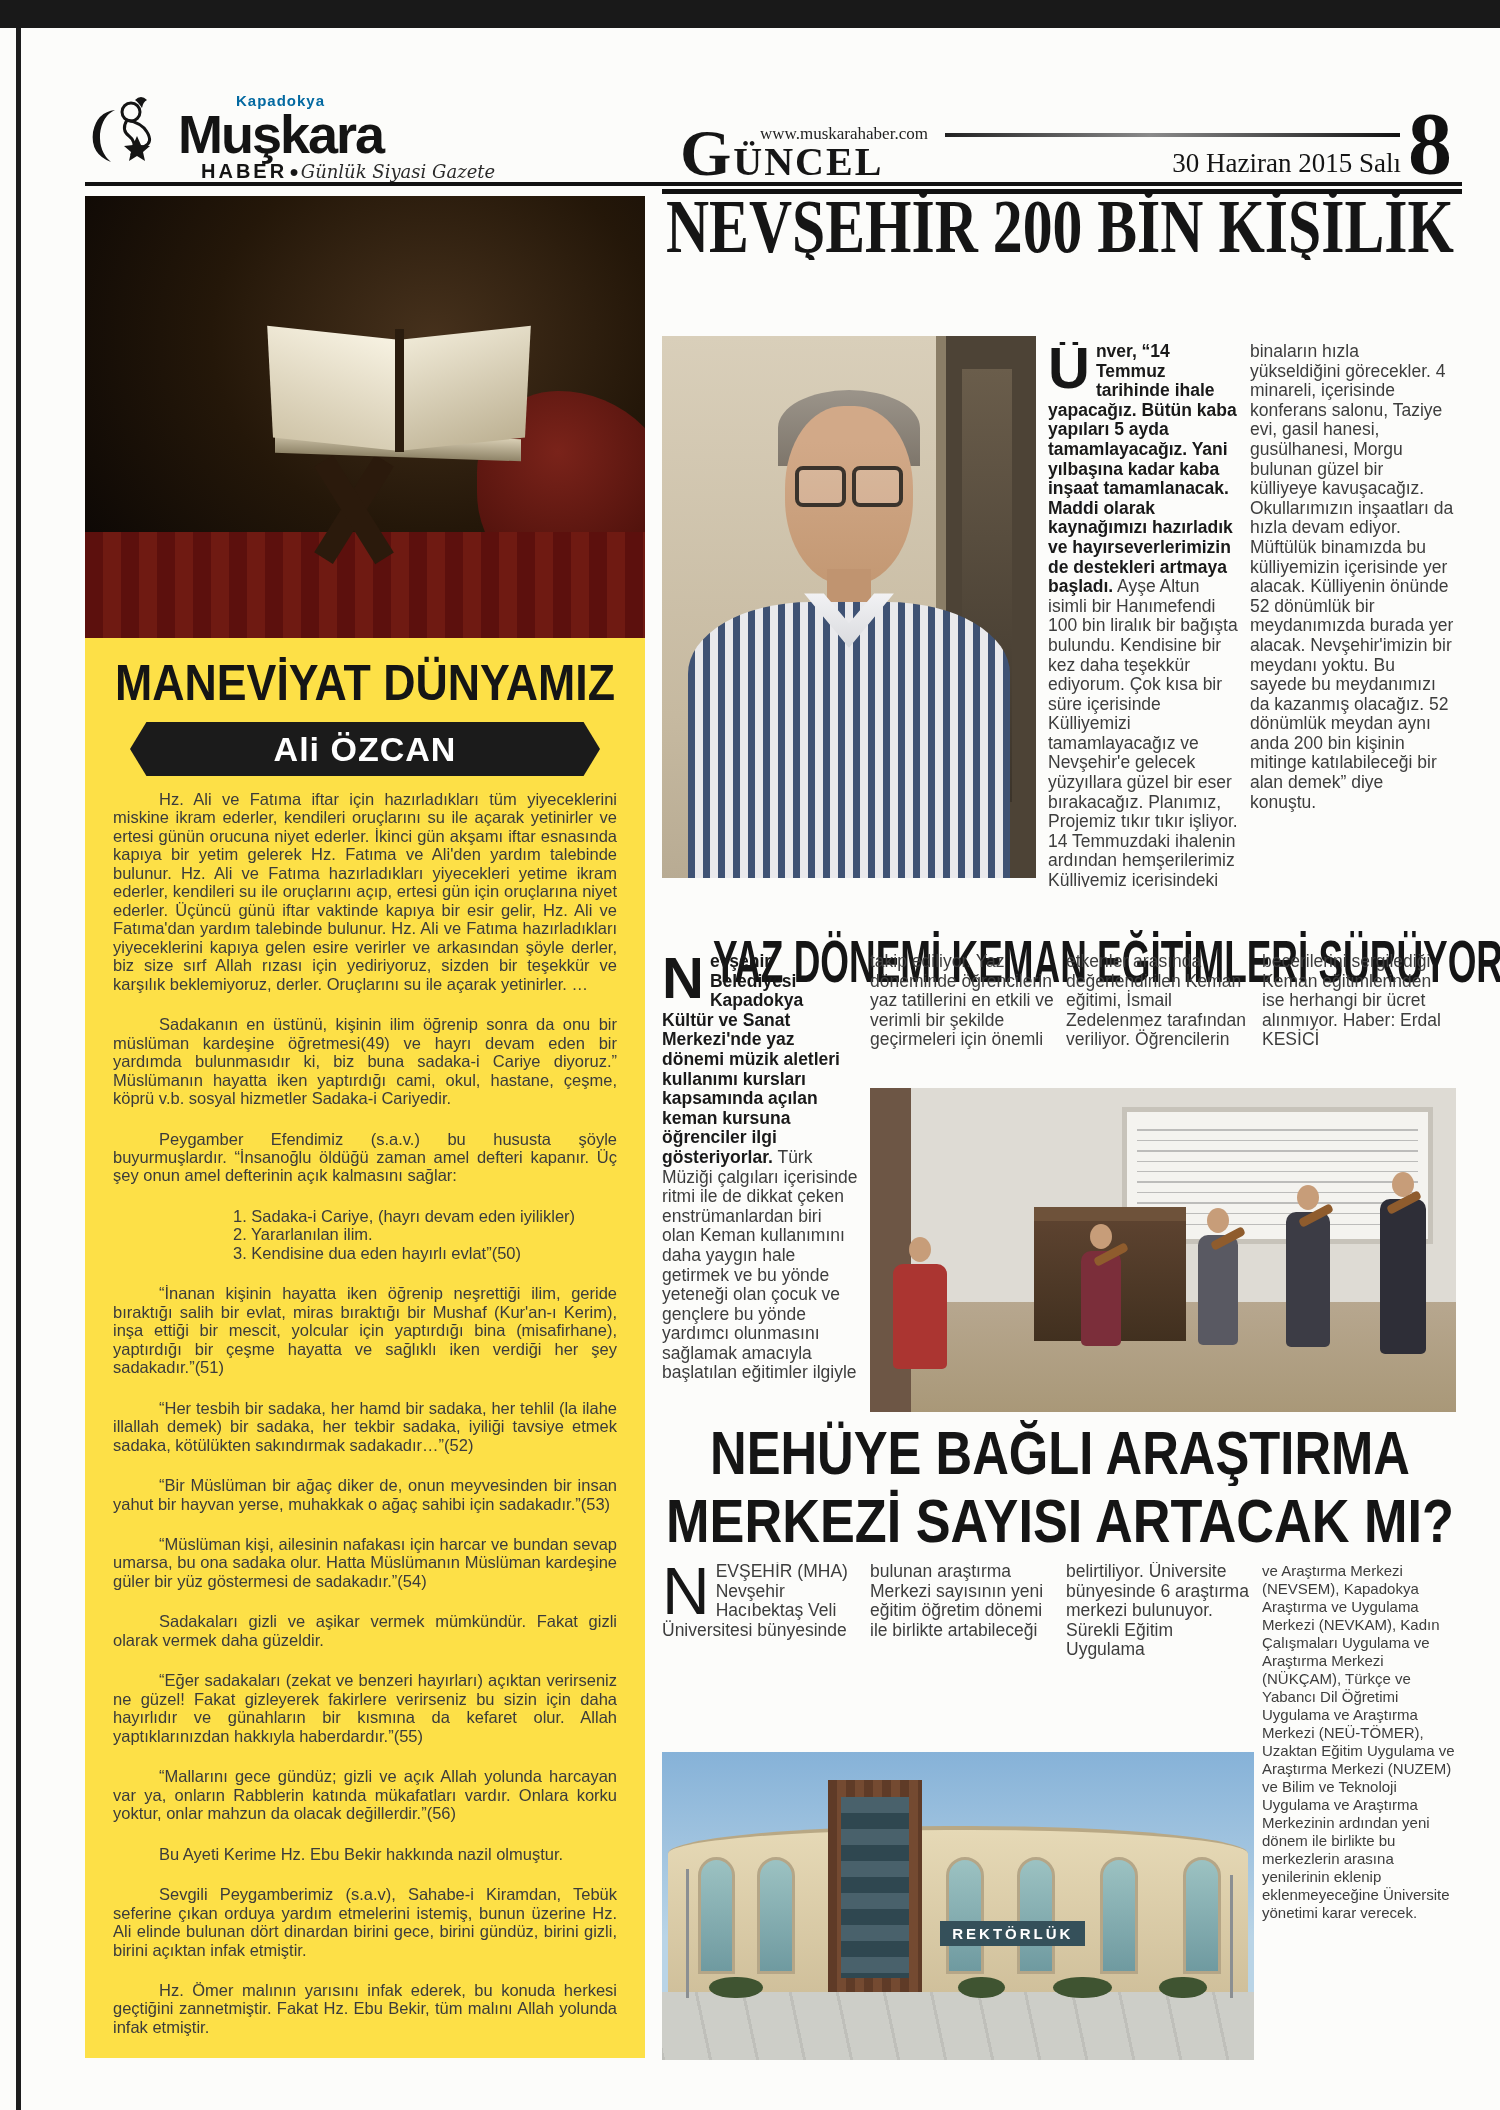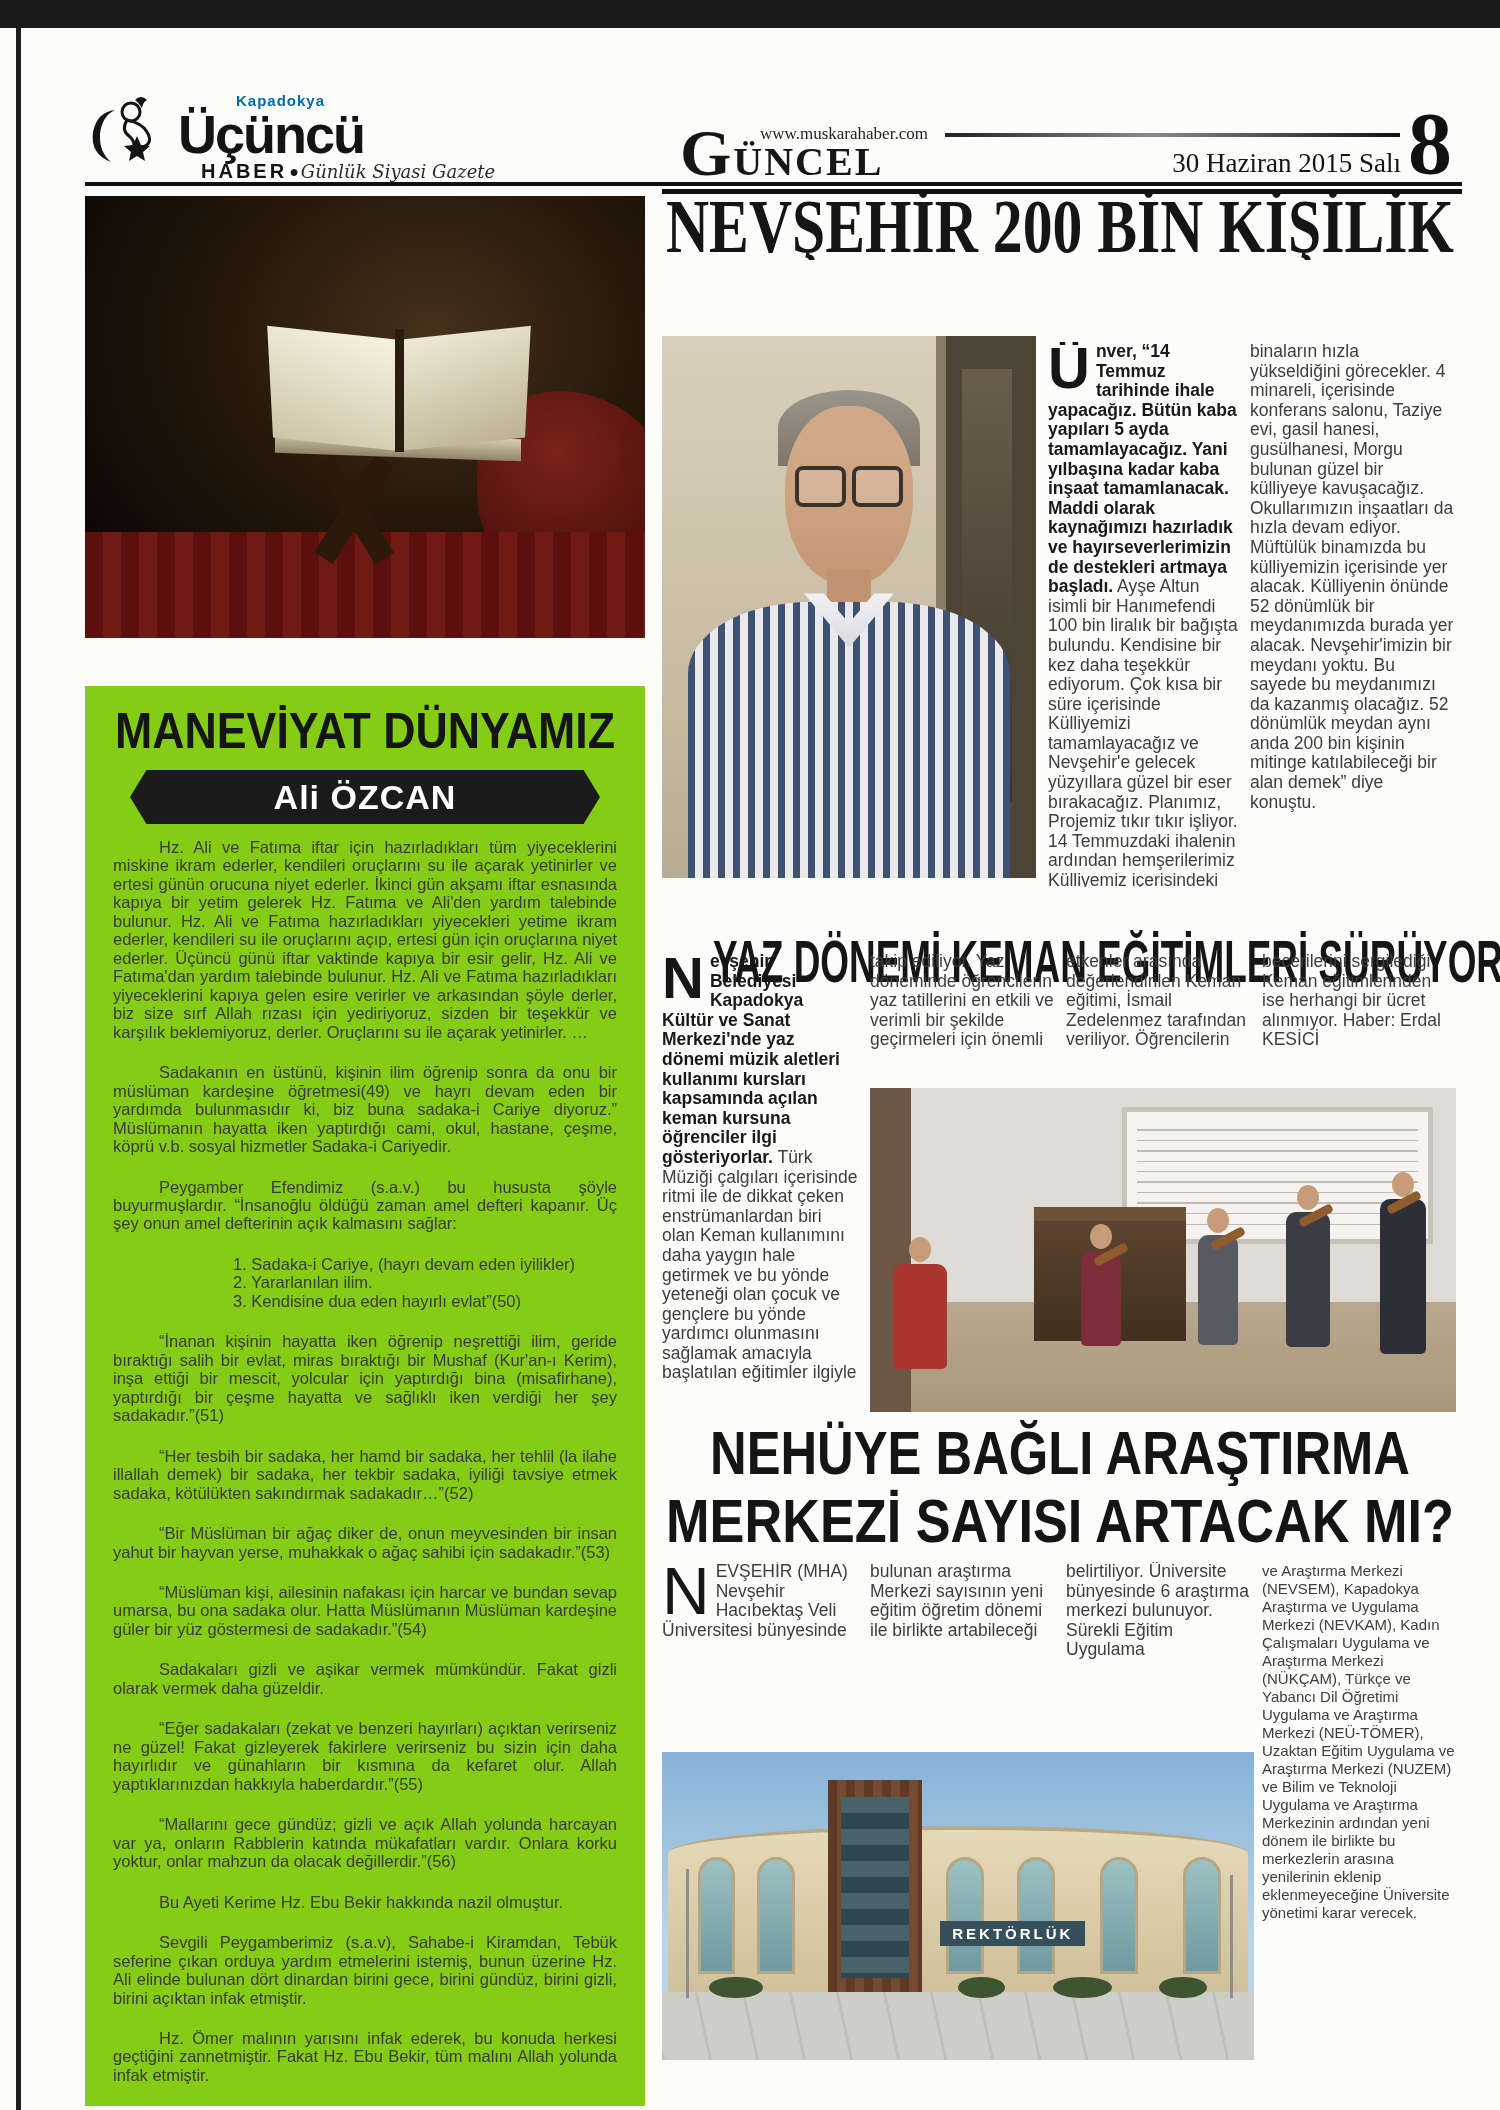--- a/index.html
+++ b/index.html
@@ -32,21 +32,21 @@
   .hl-sans{font-family:"Liberation Sans",sans-serif;font-weight:bold;font-size:60px;}
   .hl-panel{font-family:"Liberation Sans",sans-serif;font-weight:bold;font-size:50px;}
 
   
   .col{overflow:hidden;font-size:17.5px;line-height:1.12;color:#3d3d3d;text-align:left;}
   .col .lead{font-weight:bold;color:#191919;}
   .dropcap{float:left;font-weight:bold;color:#161616;font-size:58px;line-height:.82;padding:2px 6px 0 0;}
   .dropcap.thin{font-weight:normal;font-size:66px;}
 
   
-  .gray-panel{background:#84cc16;margin-top:48px;}
+  .gray-panel{background:#fde047;}
   .panel-body{position:absolute;left:28px;right:28px;top:152px;bottom:14px;overflow:hidden;
               font-size:16.5px;line-height:1.12;text-align:justify;color:#3b3b3b;}
   .panel-body p.par{margin:0 0 22px;text-indent:46px;}
   .panel-body .list p.par{margin:0;text-indent:0;padding-left:120px;text-align:left;}
   .panel-body .list{margin:0 0 22px;}
   .ribbon{background:#1b1b1b;color:#fff;display:flex;align-items:center;justify-content:center;
           font-weight:bold;font-size:34px;letter-spacing:1px;
           clip-path:polygon(0 50%,3.5% 0,96.5% 0,100% 50%,96.5% 100%,3.5% 100%);}
 
   
@@ -127,21 +127,21 @@
     <svg width="90" height="90" viewBox="0 0 90 90">
       <path d="M30 18 q-18 2 -22 22 q-3 22 18 30 q-12 -10 -11 -28 q2 -18 15 -24z" fill="#141414"></path>
       <circle cx="46" cy="20" r="9" fill="none" stroke="#141414" stroke-width="3"></circle>
       <path d="M42 28 q-6 10 2 16 q8 6 4 16 l12 -6 q8 -4 2 -14 q-5 -9 -20 -12z" fill="none" stroke="#141414" stroke-width="3"></path>
       <path d="M50 8 q6 -6 12 0 q-4 2 -5 8 q-4 -6 -7 -8z" fill="#141414"></path>
       <path d="M52 44 l4 9 9 1 -7 6 2 9 -8 -5 -8 5 2 -9 -7 -6 9 -1z" fill="#141414"></path>
     </svg>
   </div>
   <div class="abs" style="left:178px;top:92px;width:360px;">
     <div class="logo-kicker">Kapadokya</div>
-    <div class="logo-name">Üçüncü</div>
+    <div class="logo-name">Muşkara</div>
     <div class="logo-subrow">
       <span class="logo-sub">HABER</span>
       <span class="logo-dot">●</span>
       <span class="logo-tagline">Günlük Siyasi Gazete</span>
     </div>
   </div>
 
   <div class="abs guncel" style="left:680px;top:120px;">GÜNCEL</div>
   <div class="abs website" style="left:760px;top:124px;">www.muskarahaber.com</div>
   <div class="abs head-grad-rule" style="left:945px;top:133px;width:455px;"></div>

